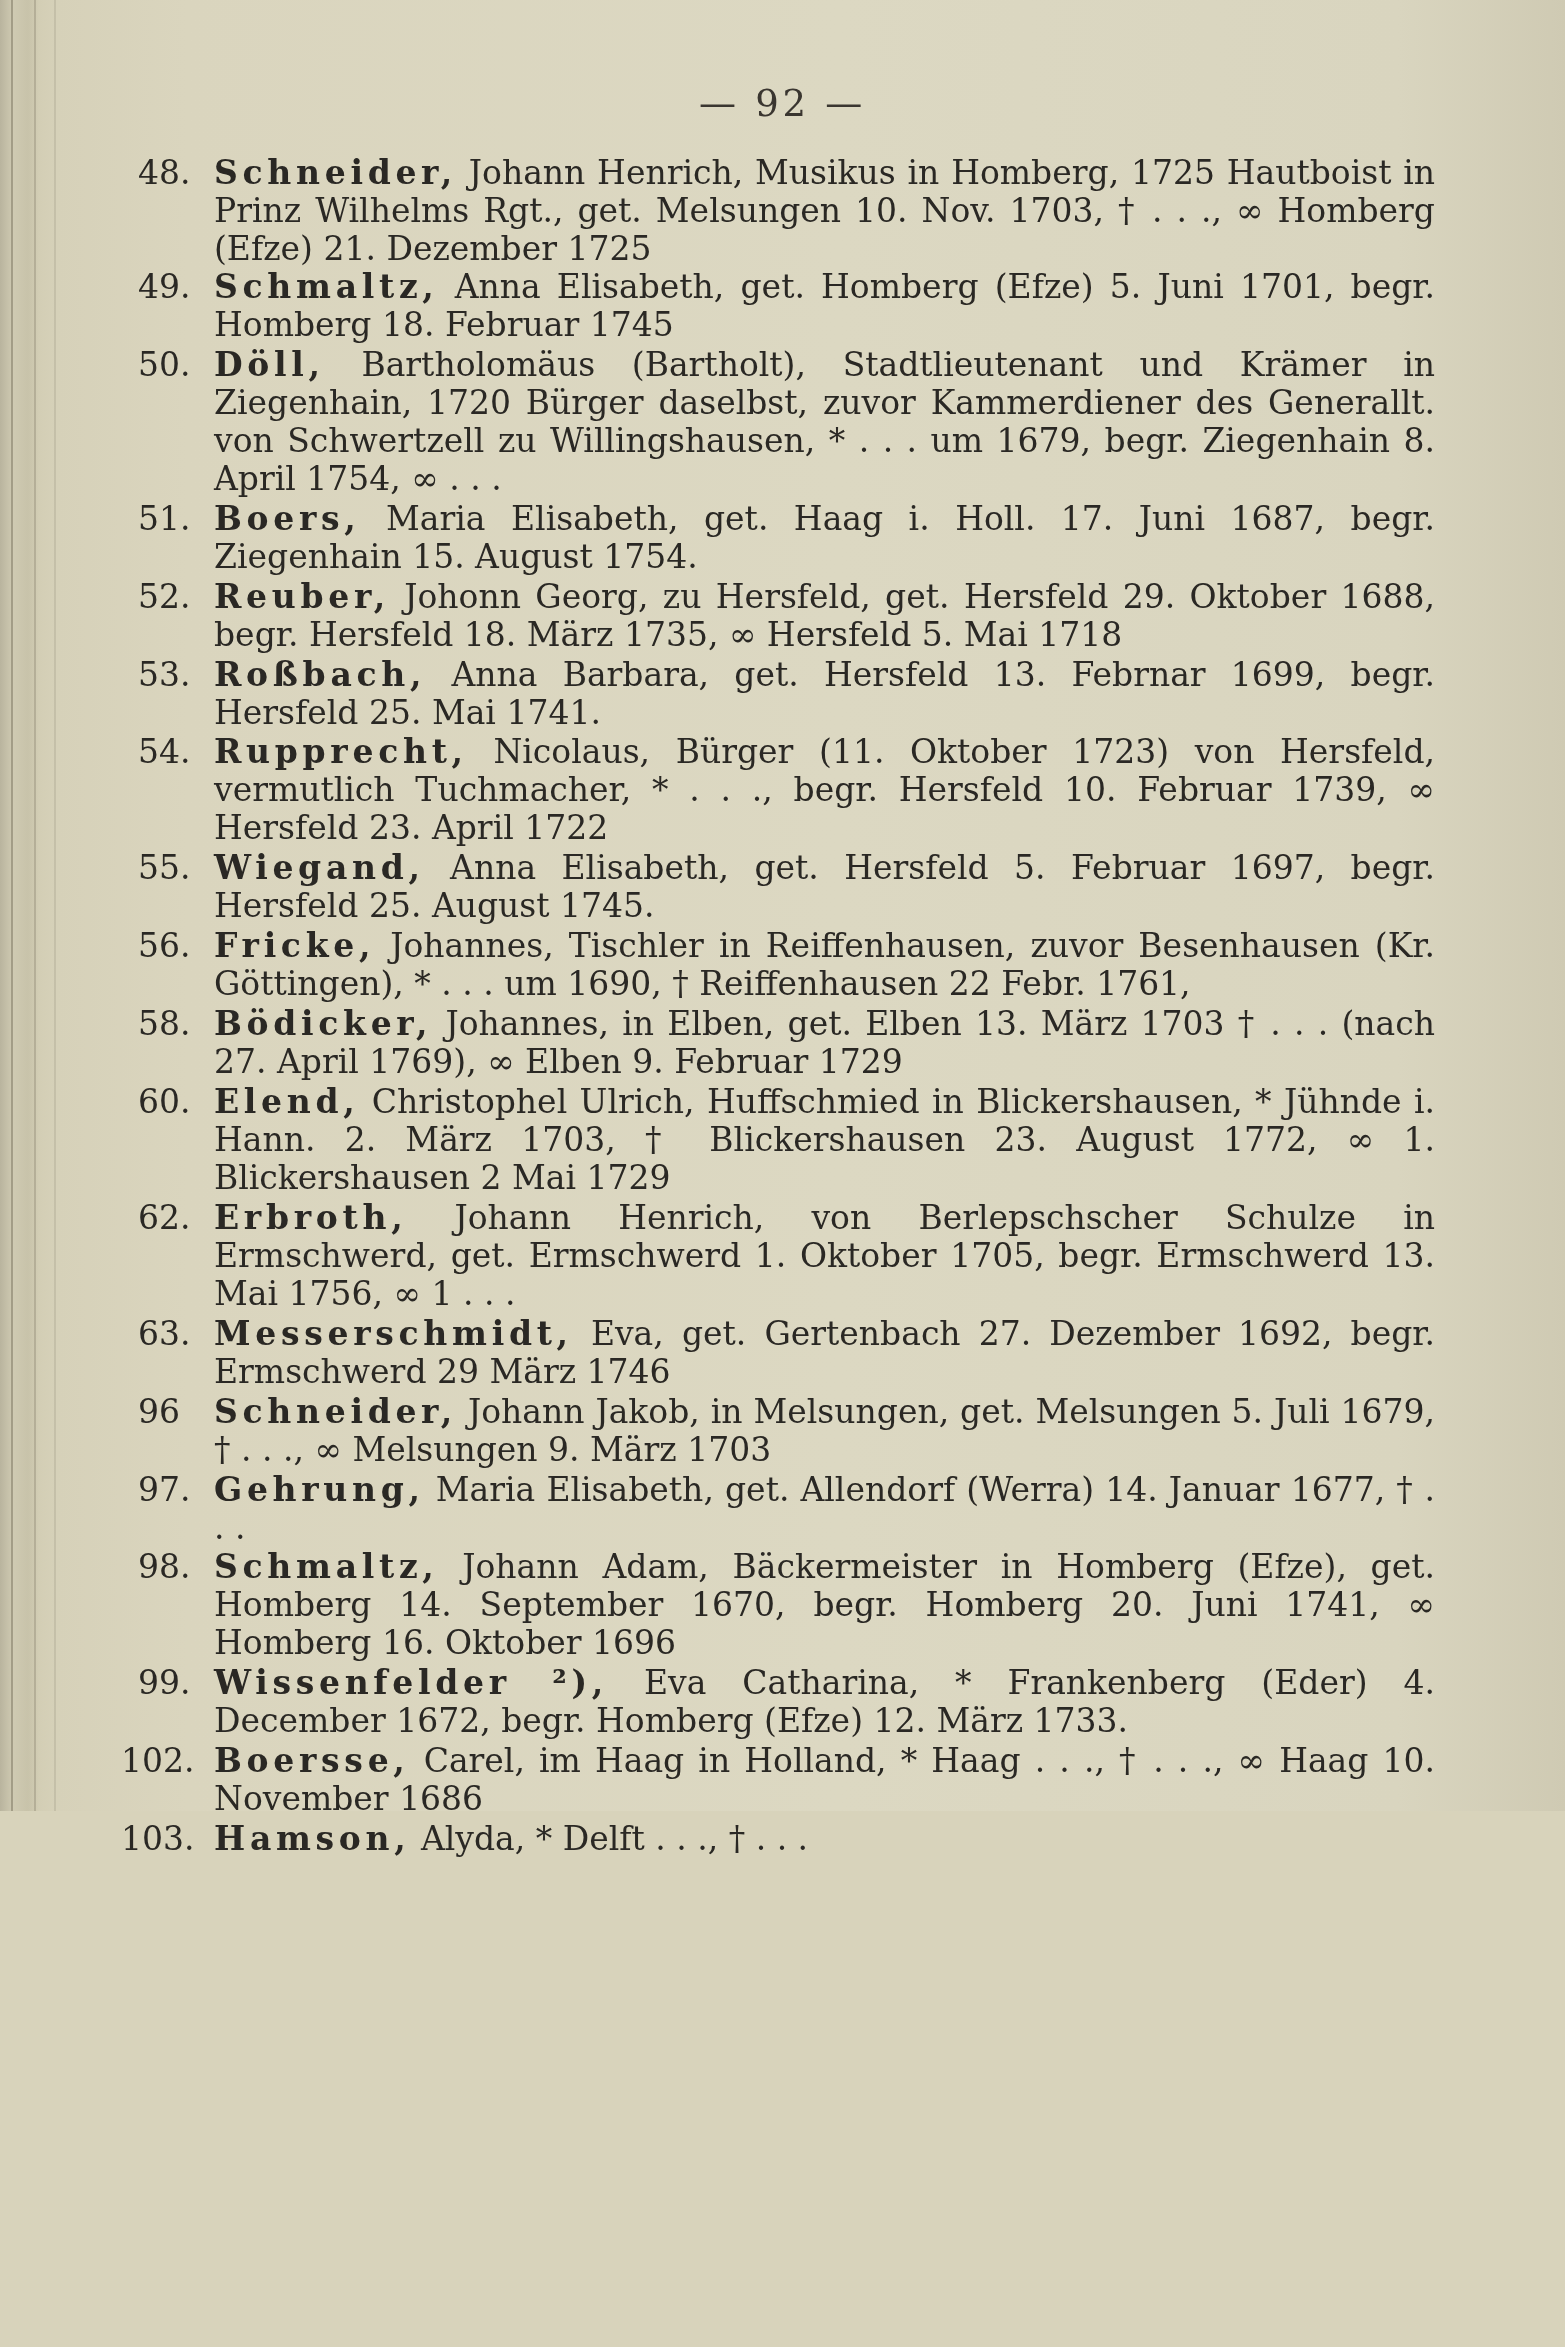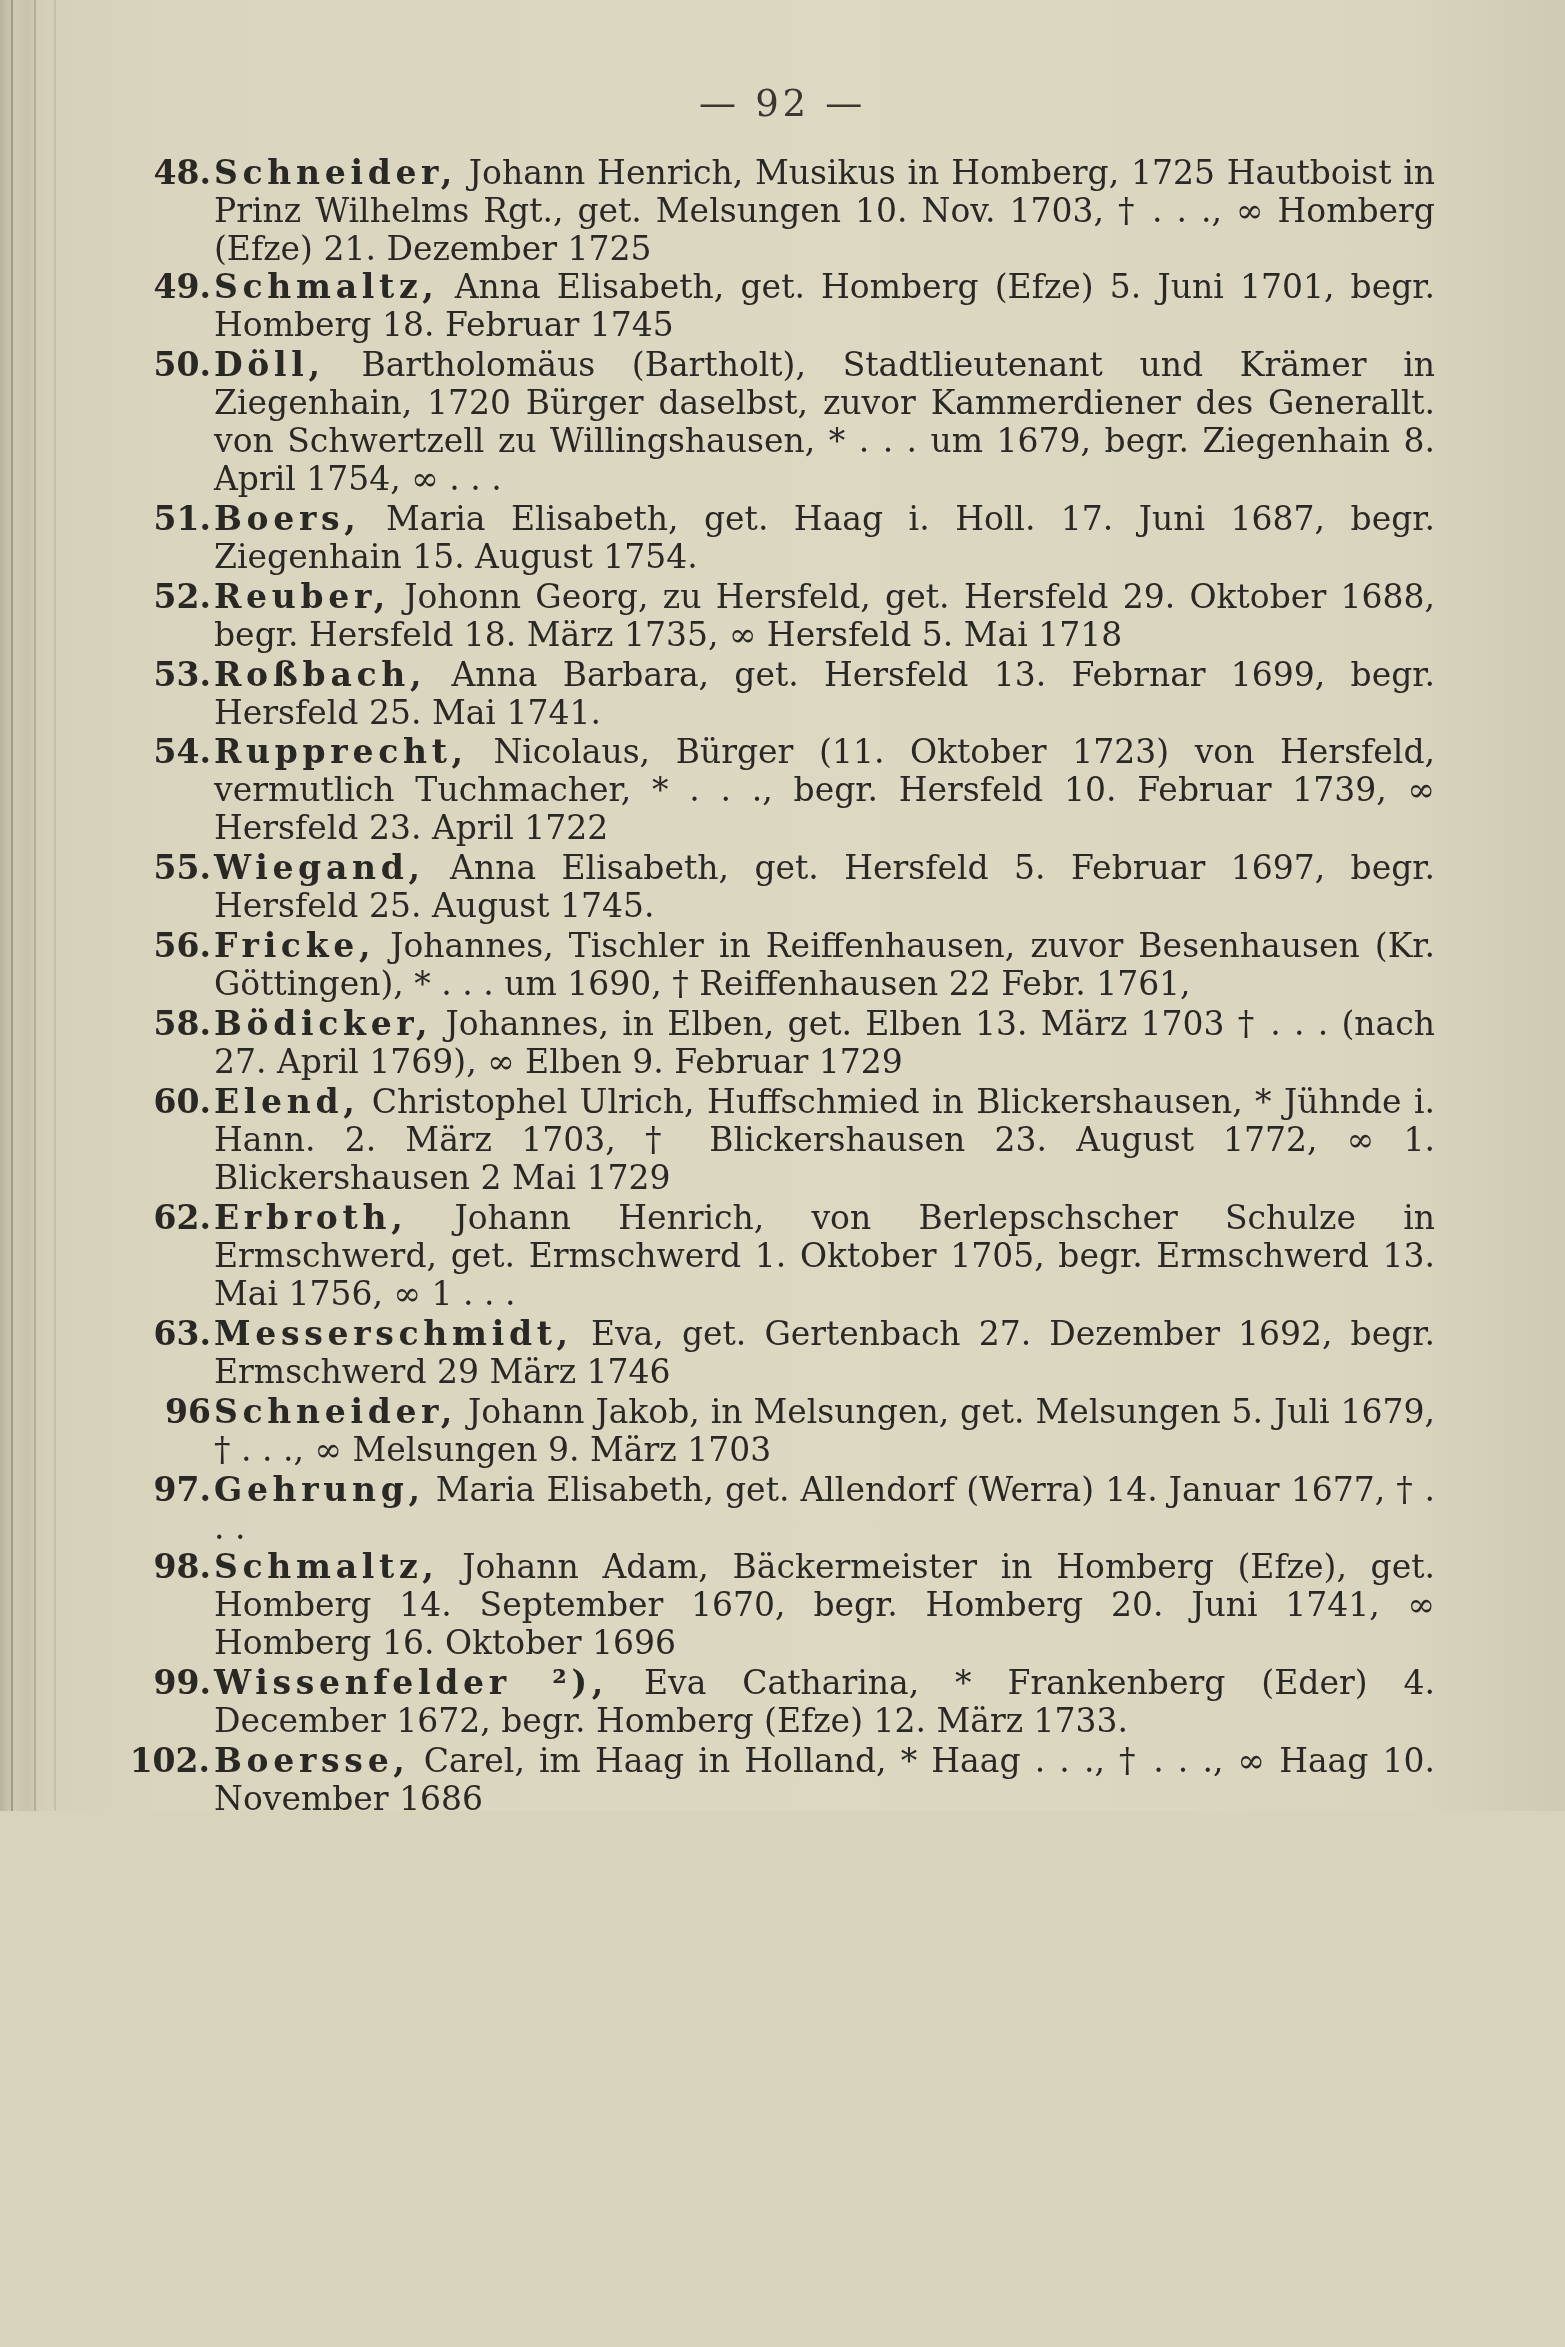--- a/index.html
+++ b/index.html
@@ -53,22 +53,22 @@
       padding-left: 0;
       font-size: 33px;
       line-height: 38px;
       text-align: justify;
       margin-bottom: 1.9px;
     }
     .entry .num {
       position: absolute;
       left: -76px;
       width: 73px;
-      text-align: right;
-      font-weight: bold;
+      text-align: left;
+      font-weight: normal;
       font-family: "DejaVu Serif", serif;
     }
     .entry.wide .num { left: -93px; width: 89px; }
     .entry .name {
       letter-spacing: 4.7px;
       font-weight: bold;
     }
     .entry .body {
       font-weight: normal;
     }
@@ -131,15 +131,18 @@
     </div>
     <div class="entry">
       <span class="num">98.</span><span class="name">Schmaltz,</span><span class="body"> Johann Adam, Bäckermeister in Homberg (Efze), get. Homberg 14. September 1670, begr. Homberg 20. Juni 1741, ∞ Homberg 16. Oktober 1696</span>
     </div>
     <div class="entry">
       <span class="num">99.</span><span class="name">Wissenfelder ²),</span><span class="body"> Eva Catharina, * Frankenberg (Eder) 4. December 1672, begr. Homberg (Efze) 12. März 1733.</span>
     </div>
     <div class="entry wide">
       <span class="num">102.</span><span class="name">Boersse,</span><span class="body"> Carel, im Haag in Holland, * Haag . . ., † . . ., ∞ Haag 10. November 1686</span>
     </div>
+    <div class="entry wide">
+      <span class="num">103.</span><span class="name">Hamson,</span><span class="body"> Alyda, * Delft . . ., † . . .</span>
+    </div>
   </div>
 </div>
 
 
 </body></html>

